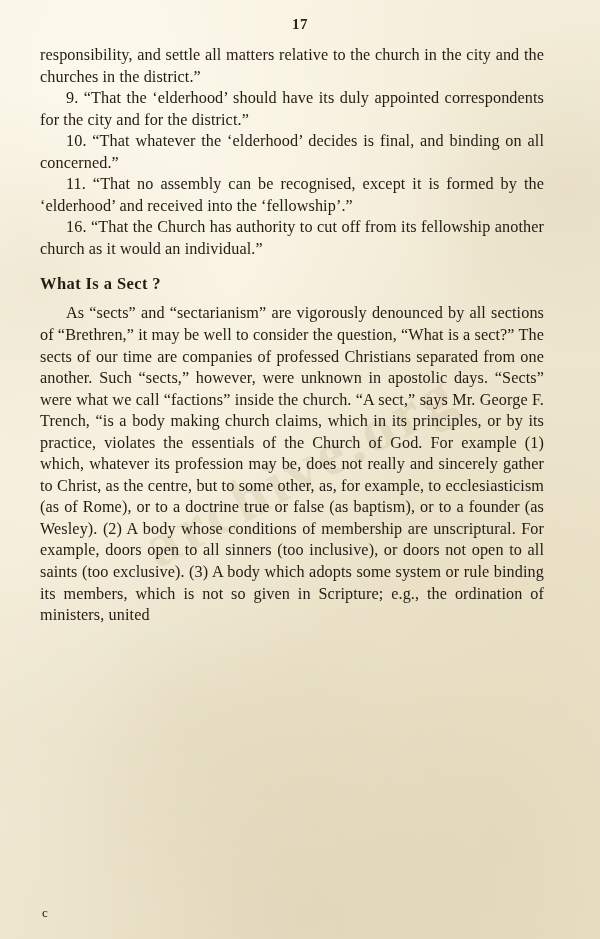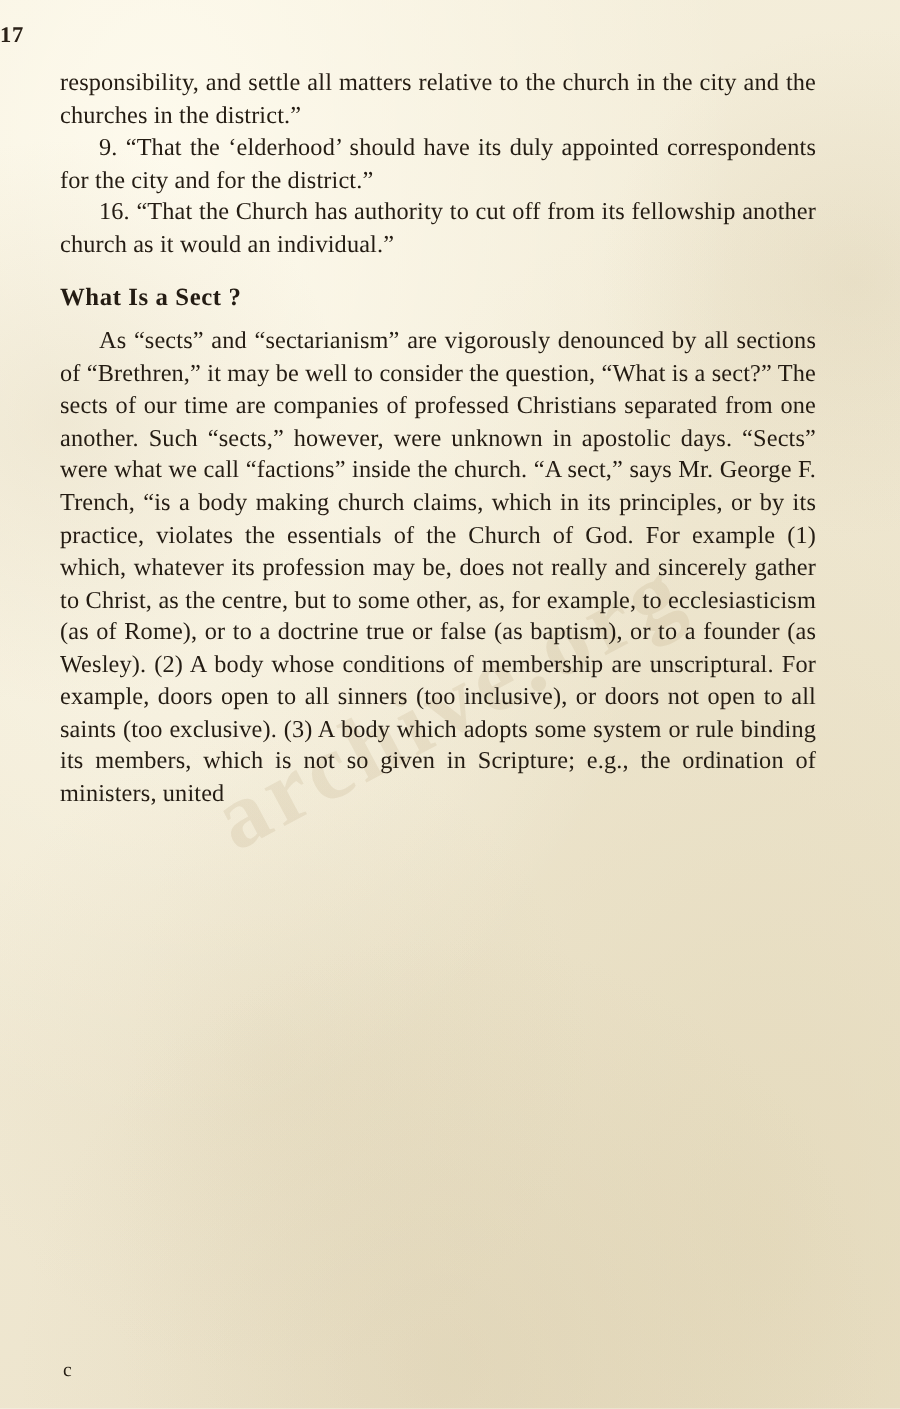--- a/index.html
+++ b/index.html
@@ -44,21 +44,21 @@
     transform: translate(-50%, -50%) rotate(-28deg);
     font-family: "Liberation Serif", serif;
     font-size: 62px;
     letter-spacing: 4px;
     color: rgba(175, 150, 105, 0.16);
     white-space: nowrap;
     pointer-events: none;
     font-weight: 700;
   }
   .page-number {
-    text-align: left;
+    text-align: center;
     font-size: 15px;
     font-weight: 700;
     color: #2b2218;
     padding-top: 16px;
     letter-spacing: 0.5px;
     position: relative;
     z-index: 2;
   }
   .body-text {
     position: relative;
@@ -102,20 +102,22 @@
 <div class="page">
 
   <div class="stains"></div>
   <div class="watermark">archive.org</div>
 
   <div class="page-number">17</div>
 
   <div class="body-text">
     <p>responsibility, and settle all matters relative to the church in the city and the churches in the district.”</p>
     <p class="indent">9.  “That the ‘elderhood’ should have its duly appointed correspondents for the city and for the district.”</p>
+    <p class="indent">10.  “That whatever the ‘elderhood’ decides is final, and binding on all concerned.”</p>
+    <p class="indent">11.  “That no assembly can be recognised, except it is formed by the ‘elderhood’ and received into the ‘fellowship’.”</p>
     <p class="indent">16.  “That the Church has authority to cut off from its fellowship another church as it would an individual.”</p>
 
     <div class="heading">What Is a Sect ?</div>
 
     <p class="indent">As “sects” and “sectarianism” are vigorously denounced by all sections of “Brethren,” it may be well to consider the question, “What is a sect?”  The sects of our time are companies of professed Christians separated from one another.  Such “sects,” however, were unknown in apostolic days.  “Sects” were what we call “factions” inside the church.  “A sect,” says Mr. George F. Trench, “is a body making church claims, which in its principles, or by its practice, violates the essentials of the Church of God.  For example (1) which, whatever its profession may be, does not really and sincerely gather to Christ, as the centre, but to some other, as, for example, to ecclesiasticism (as of Rome), or to a doctrine true or false (as baptism), or to a founder (as Wesley).  (2) A body whose conditions of membership are unscriptural.  For example, doors open to all sinners (too inclusive), or doors not open to all saints (too exclusive).  (3) A body which adopts some system or rule binding its members, which is not so given in Scripture; e.g., the ordination of ministers, united</p>
   </div>
 
   <div class="signature">c</div>
 </div>
 

